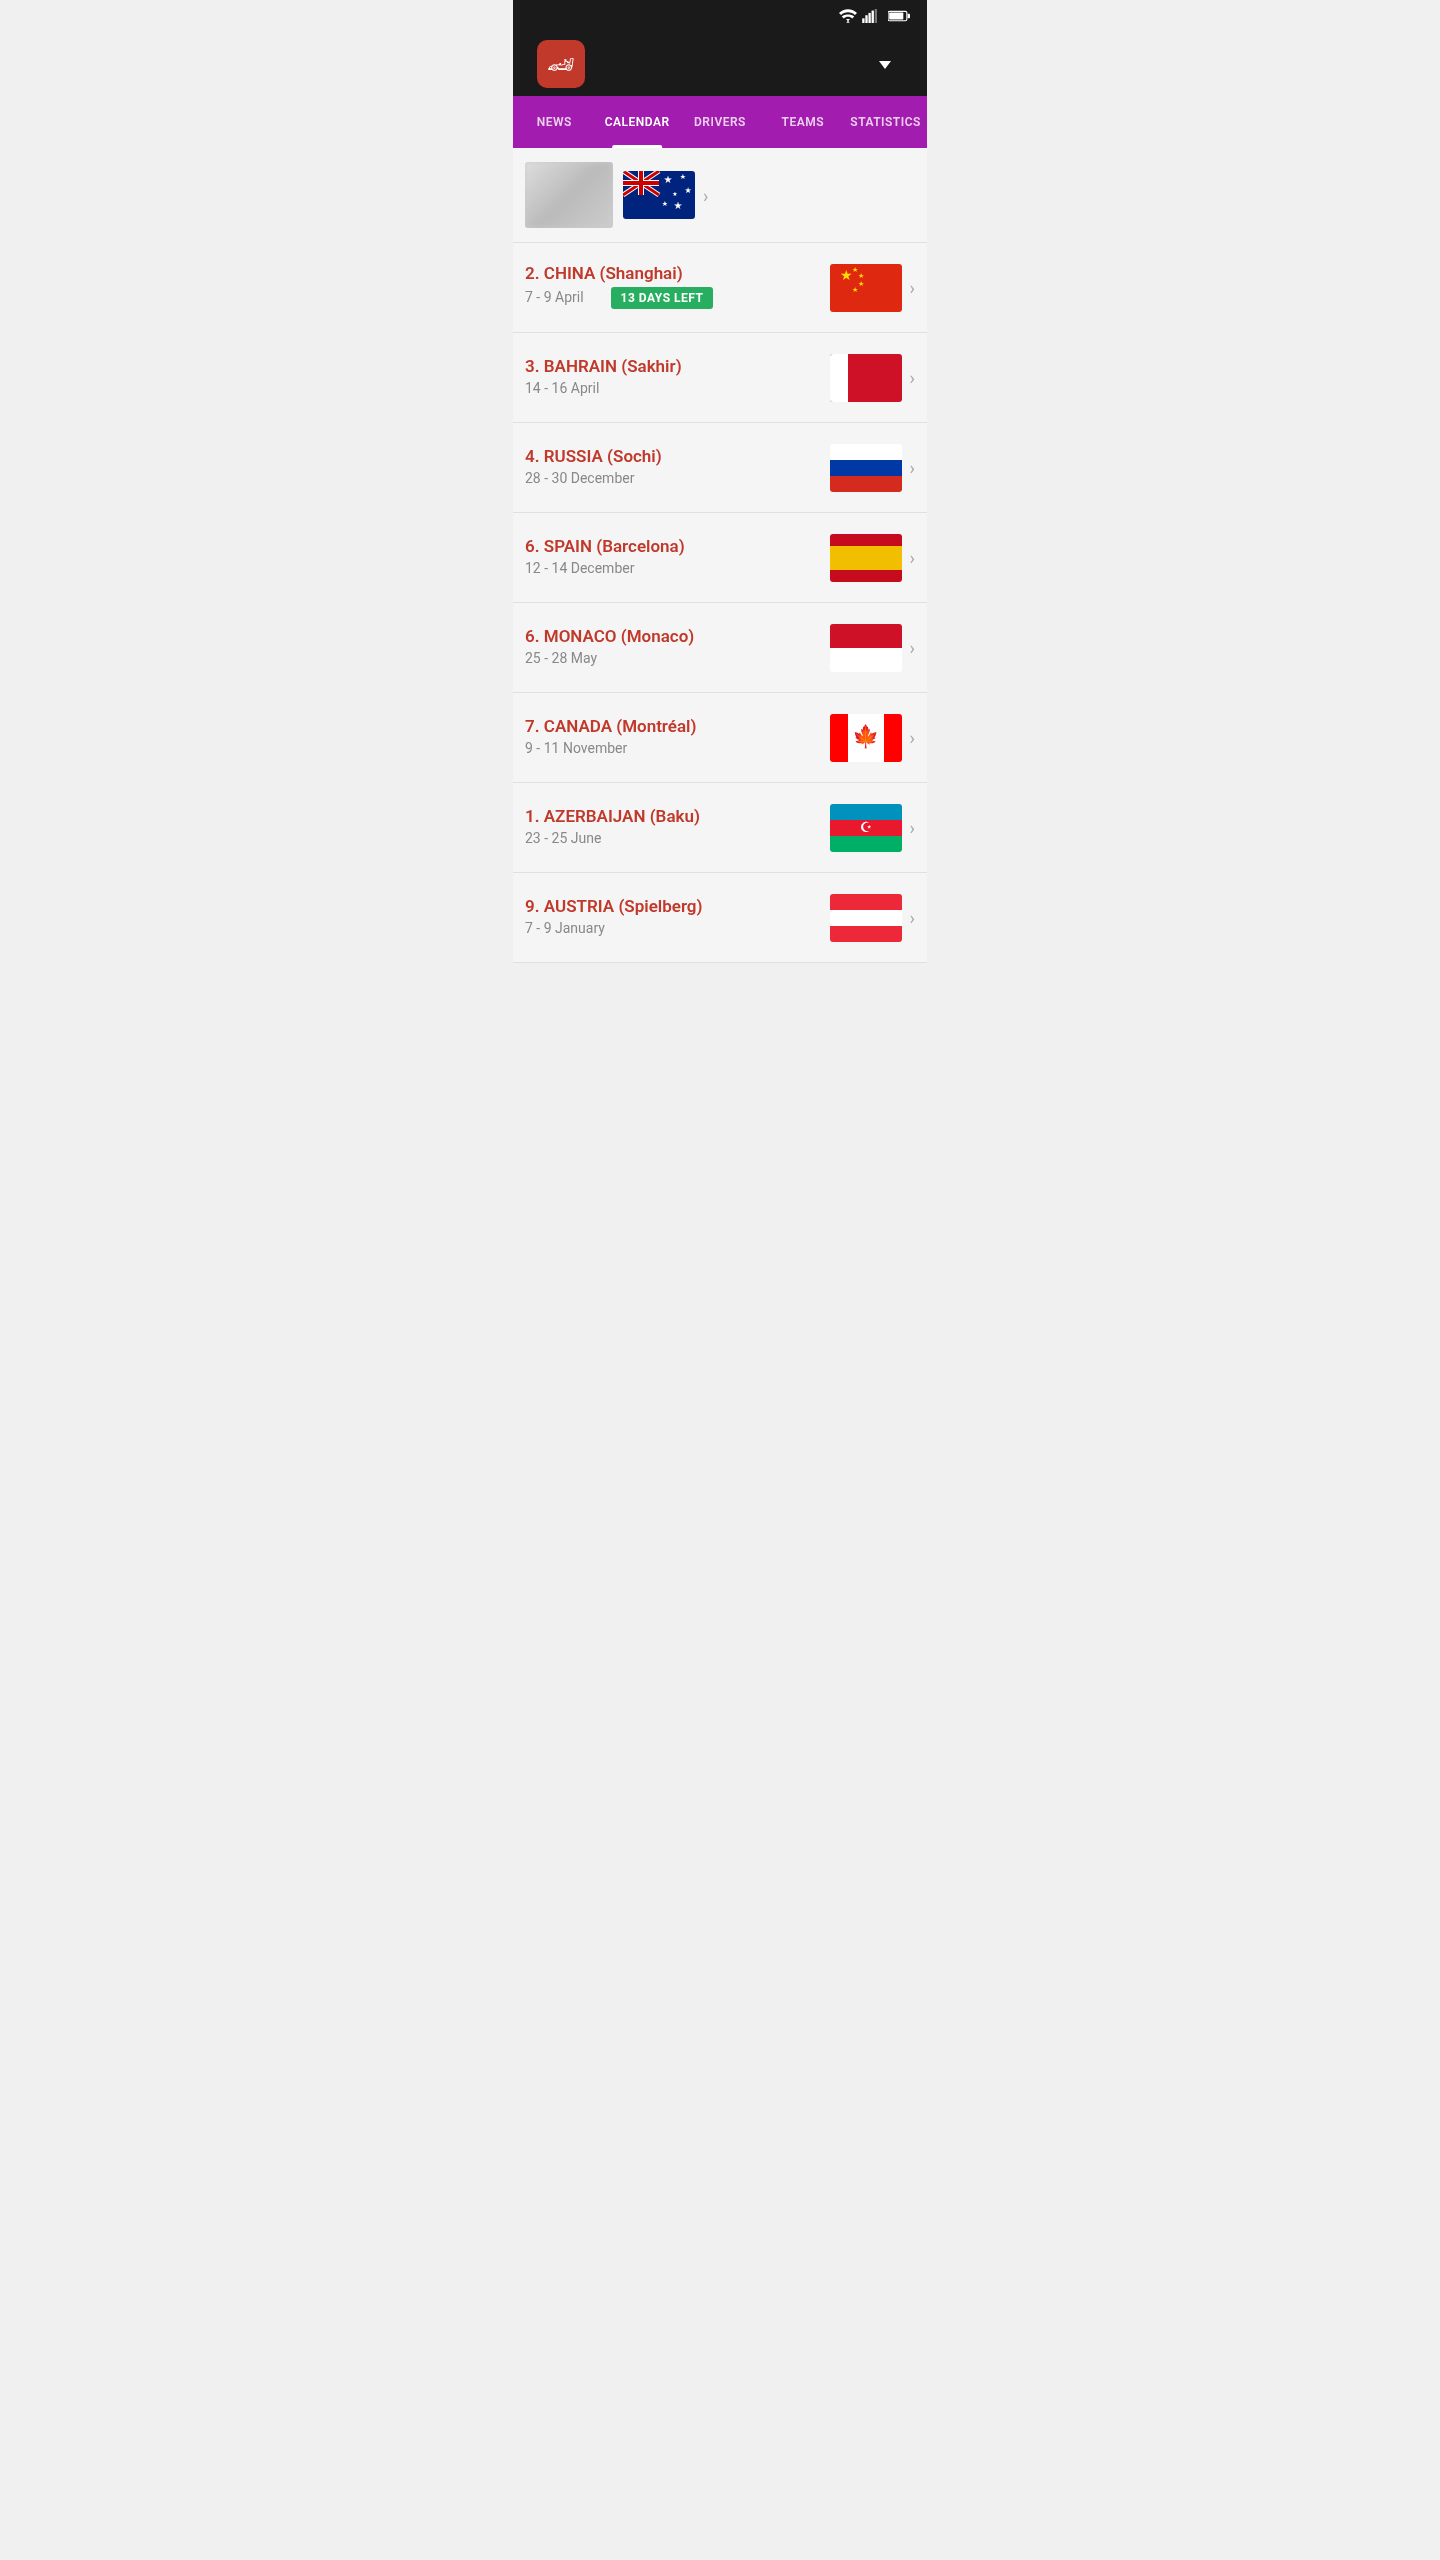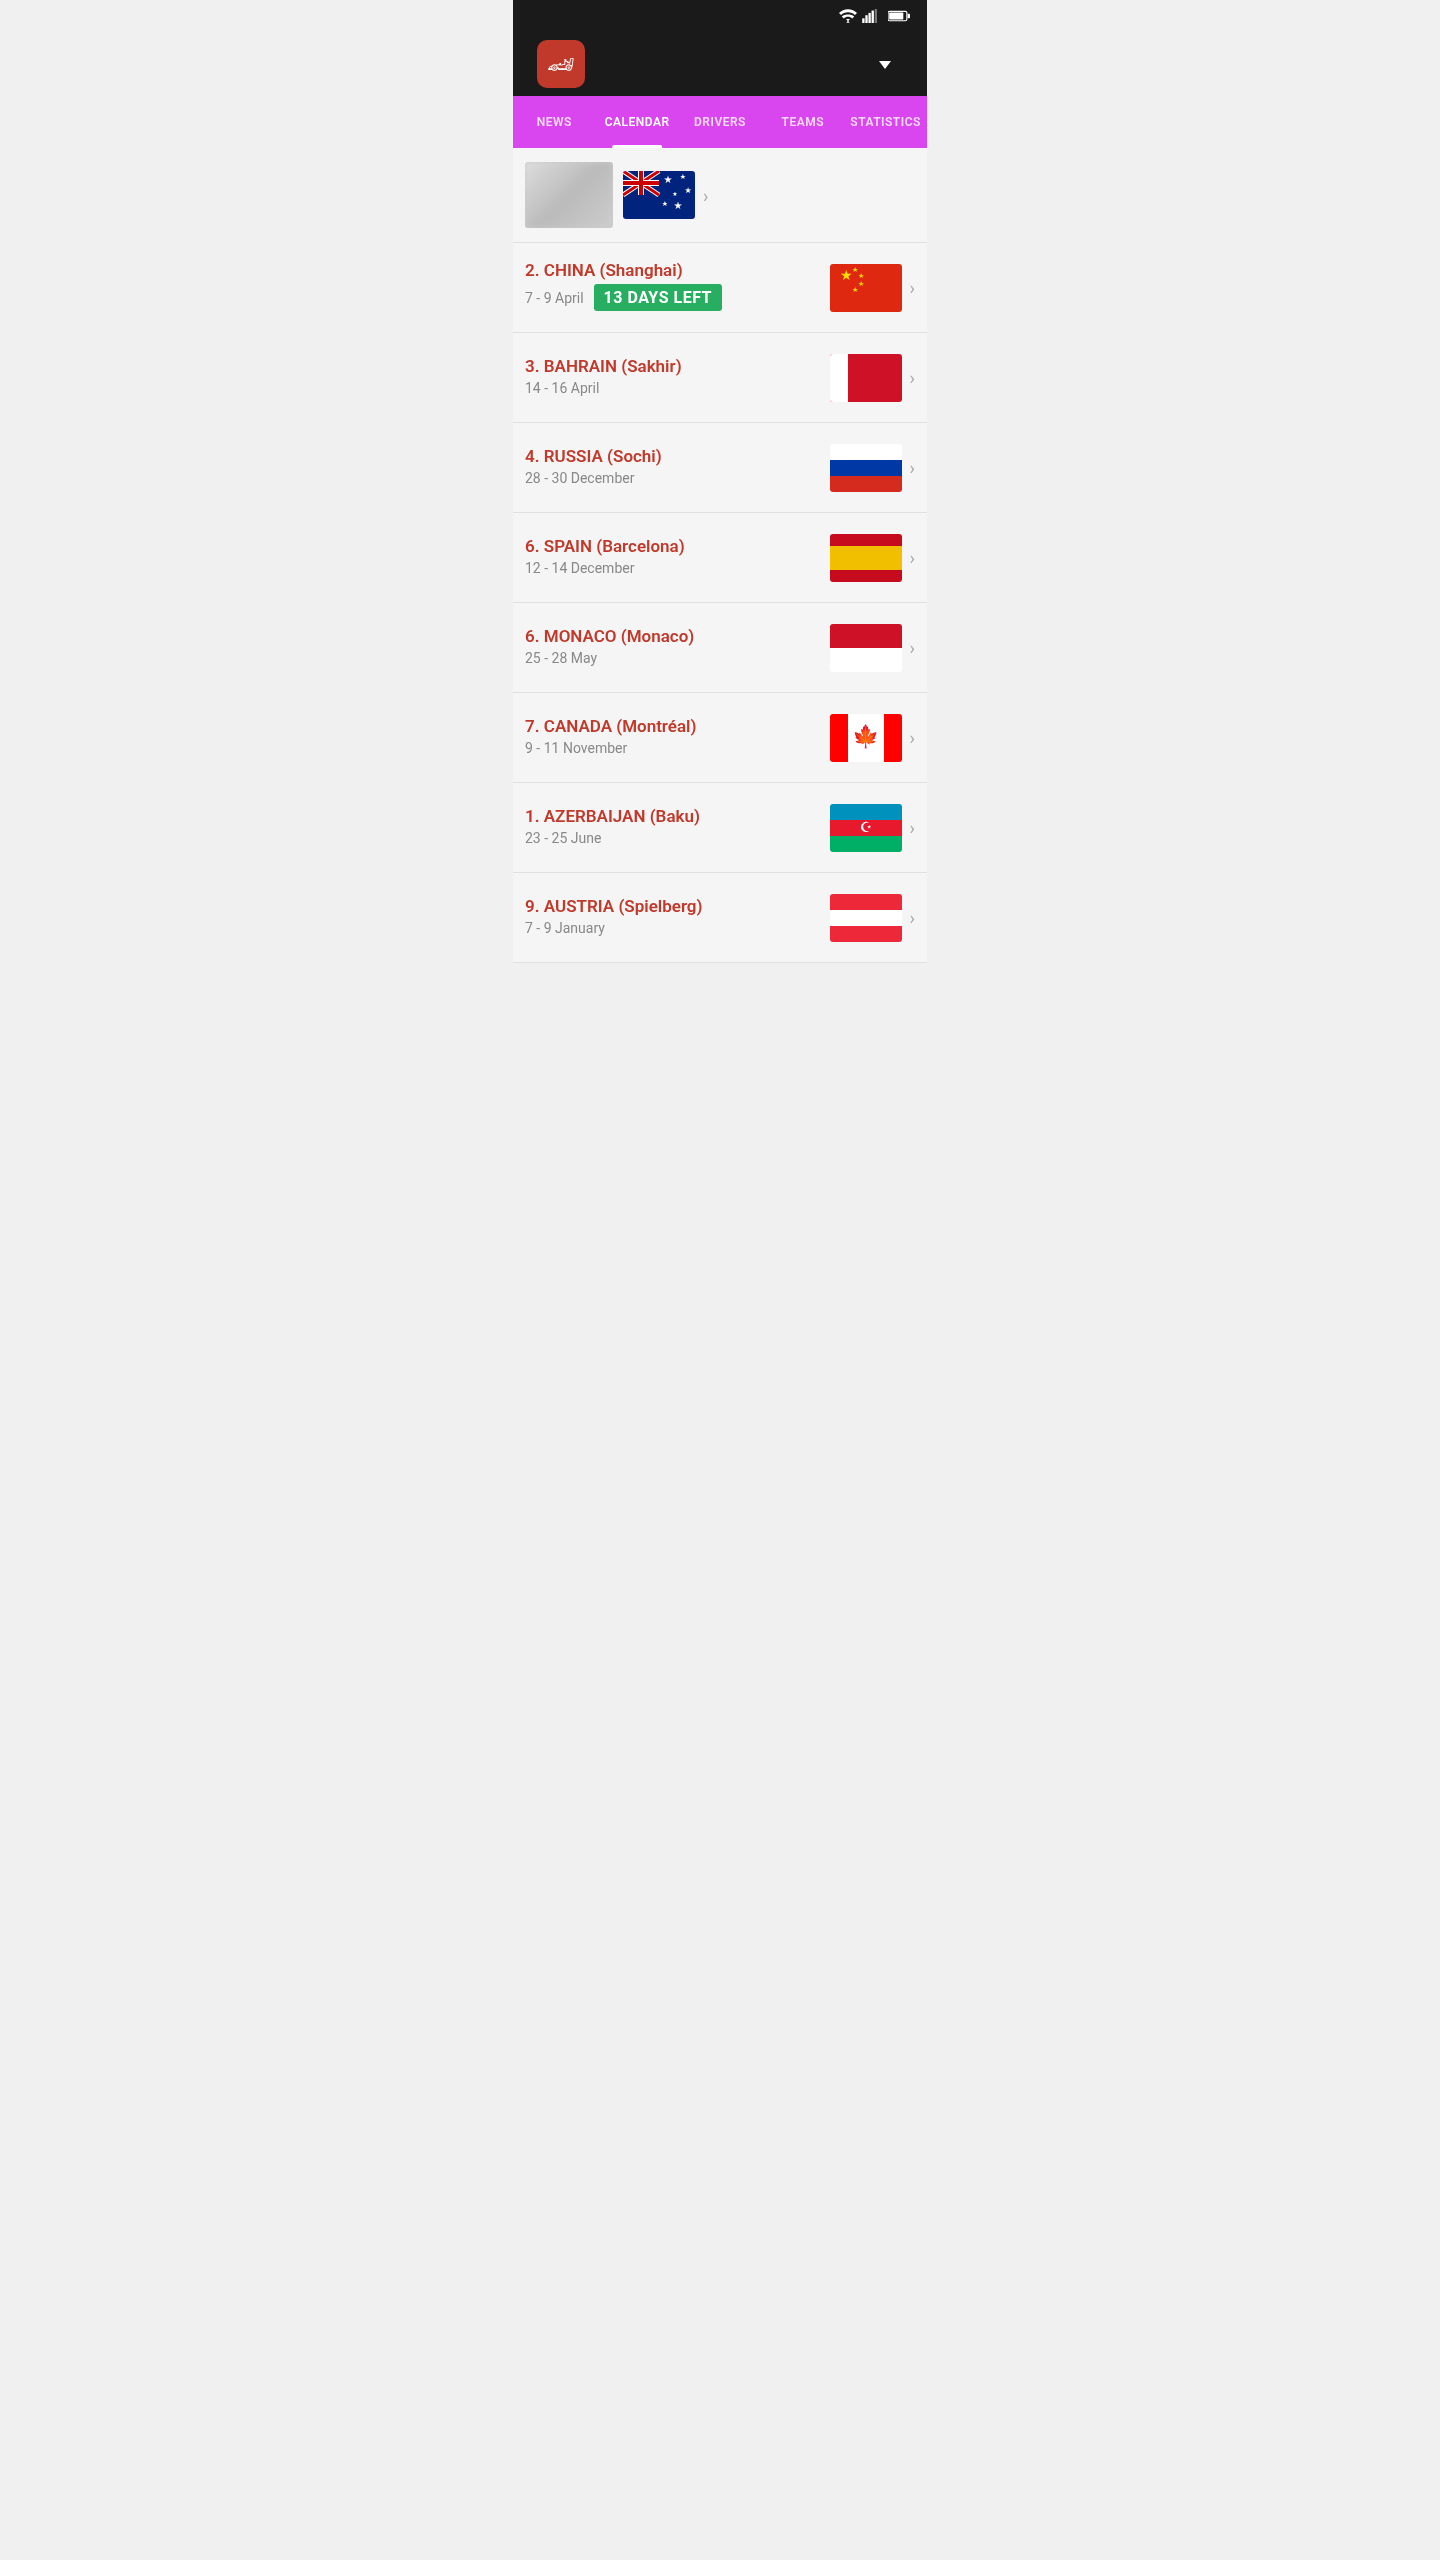--- a/index.html
+++ b/index.html
@@ -87,21 +87,21 @@
 
     .refresh-icon {
       font-size: 22px;
       color: white;
       cursor: pointer;
       margin-left: 12px;
     }
 
     
     .nav-tabs {
-      background: #d946ef;
+      background: #a21caf;
       display: flex;
       align-items: stretch;
       height: 52px;
     }
 
     .nav-tab {
       flex: 1;
       display: flex;
       align-items: center;
       justify-content: center;
@@ -164,26 +164,26 @@
     }
 
     .race-pole {
       color: #888;
       font-size: 14px;
     }
 
     .days-left-badge {
       background: #27ae60;
       color: white;
-      font-size: 16px;
+      font-size: 12px;
       font-weight: 700;
       padding: 4px 10px;
       border-radius: 3px;
       display: inline-block;
-      margin-left: 10px;
+      margin-left: 27px;
       letter-spacing: 0.5px;
     }
 
     .race-thumbnail {
       width: 88px;
       height: 66px;
       border-radius: 3px;
       margin-right: 10px;
       overflow: hidden;
       flex-shrink: 0;

